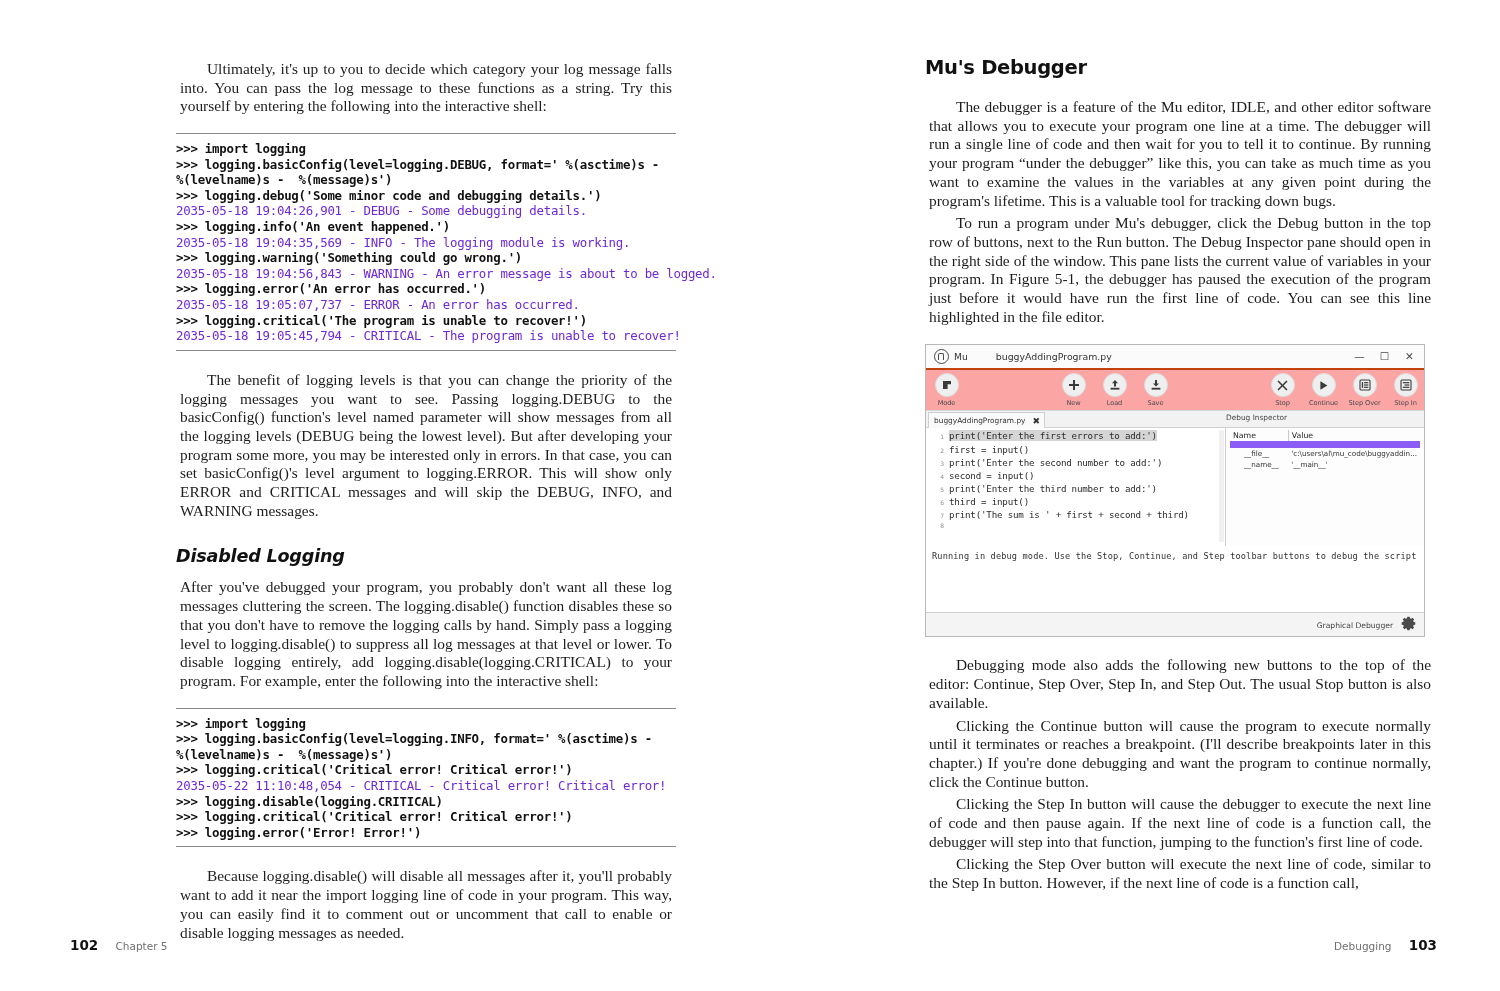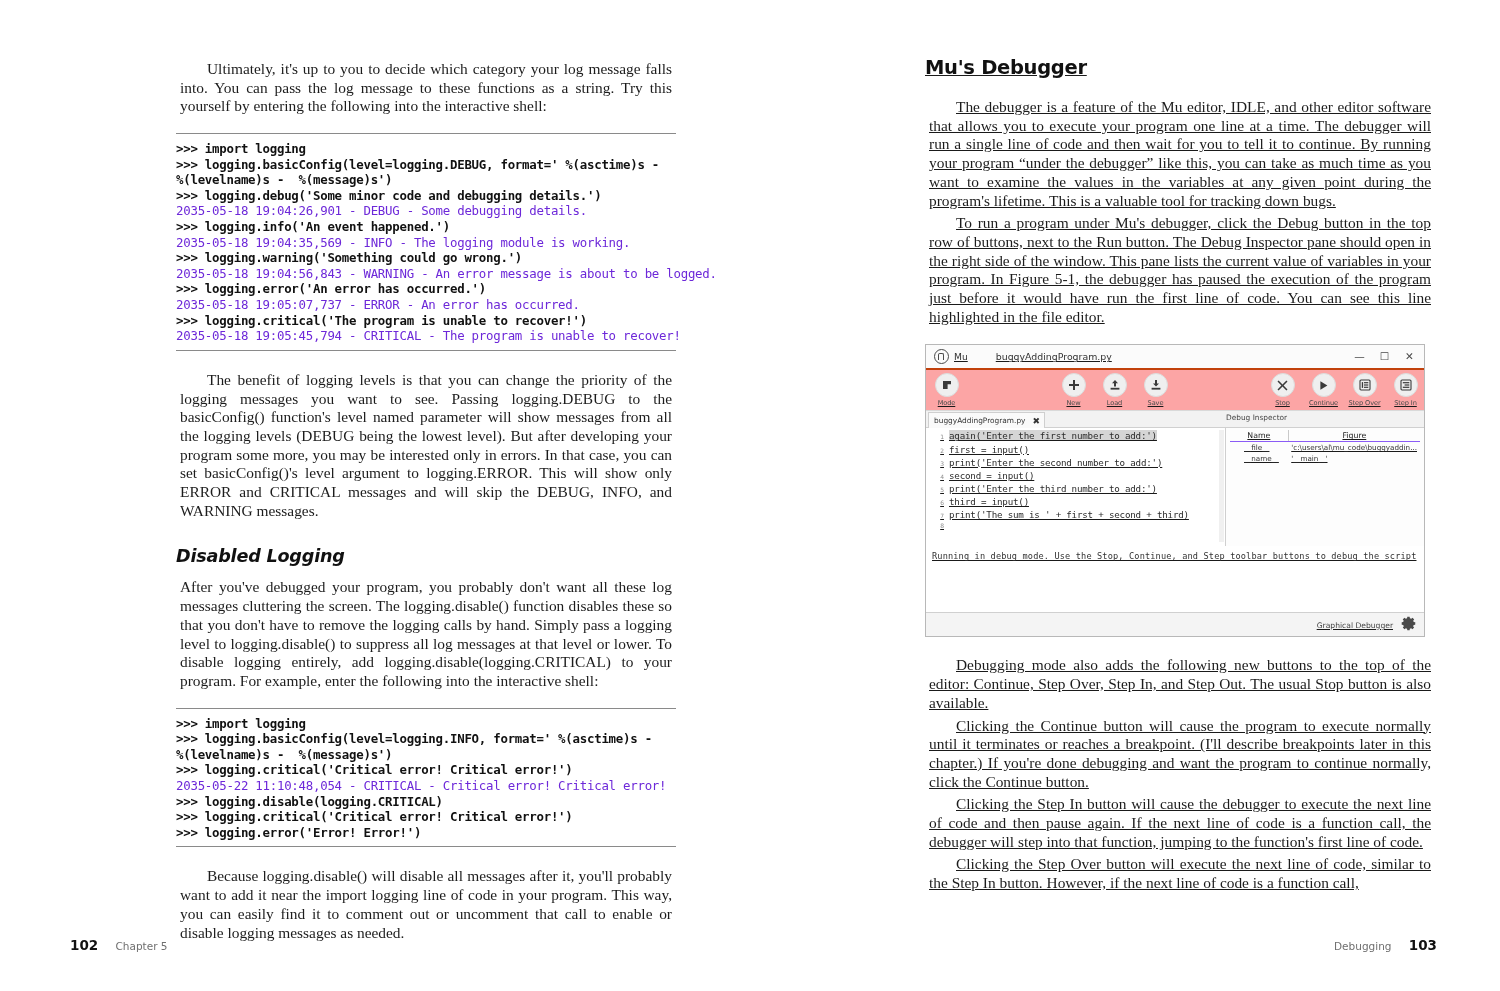--- a/index.html
+++ b/index.html
@@ -15,21 +15,21 @@
   }
   .page {
     position: absolute;
     top: 0;
     height: 991px;
   }
   .page-left { left: 0; width: 750px; }
   .page-right { left: 750px; width: 750px; }
 
   .col-left  { position: absolute; left: 176px; top: 56px; width: 500px; }
-  .col-right { position: absolute; left: 175px; top: 56px; width: 510px; text-decoration: underline; }
+  .col-right { position: absolute; left: 175px; top: 56px; width: 510px; }
 
   p.body {
     font-family: "Liberation Serif", serif;
     font-size: 15.4px;
     line-height: 18.7px;
     margin: 4px;
     text-align: justify;
     text-indent: 27px;
     color: #1c1c1c;
   }
@@ -239,23 +239,23 @@
     width: 5px; height: 112px; background: #f0f0f0;
   }
   .inspector {
     flex: 1;
     background: #fdfdfd;
     box-sizing: border-box;
     padding: 2px 4px 0 4px;
   }
   .insp-table { width: 100%; border-collapse: collapse; }
   .insp-table th {
-    text-align: center;
+    text-align: left;
     font-size: 7.8px; font-weight: normal; color: #222;
-    border-bottom: 1px solid #8b5cf6;
+    border-bottom: 7px solid #8b5cf6;
     border-right: 1px solid #c9c9c9;
     padding: 1px 3px;
   }
   .insp-table th:last-child { border-right: none; }
   .insp-table td {
     font-size: 7.2px; color: #333;
     padding: 1px 3px;
     white-space: nowrap;
     overflow: hidden;
   }
@@ -512,21 +512,21 @@
             <span class="tabname">buggyAddingProgram.py</span>
             <span class="tabclose">✖</span>
           </div>
           <div class="inspector-title">Debug Inspector</div>
         </div>
 
         <div class="midrow">
           <div class="editor">
             <div class="codeline highlighted">
               <span class="gutter">1</span>
-              <span class="ctext">again('Enter the first number to add:')</span>
+              <span class="ctext">print('Enter the first errors to add:')</span>
             </div>
             <div class="codeline">
               <span class="gutter">2</span>
               <span class="ctext">first = input()</span>
             </div>
             <div class="codeline">
               <span class="gutter">3</span>
               <span class="ctext">print('Enter the second number to add:')</span>
             </div>
             <div class="codeline">
@@ -550,21 +550,21 @@
               <span class="ctext"></span>
             </div>
             <div class="vscroll"></div>
           </div>
 
           <div class="inspector">
             <table class="insp-table">
               <tbody>
                   <tr>
                 <th>Name</th>
-                <th>Figure</th>
+                <th>Value</th>
               </tr>
               <tr>
                 <td class="name-cell">__file__</td>
                 <td>'c:\users\al\mu_code\buggyaddin...</td>
               </tr>
               <tr>
                 <td class="name-cell">__name__</td>
                 <td>'__main__'</td>
               </tr>
             </tbody>

